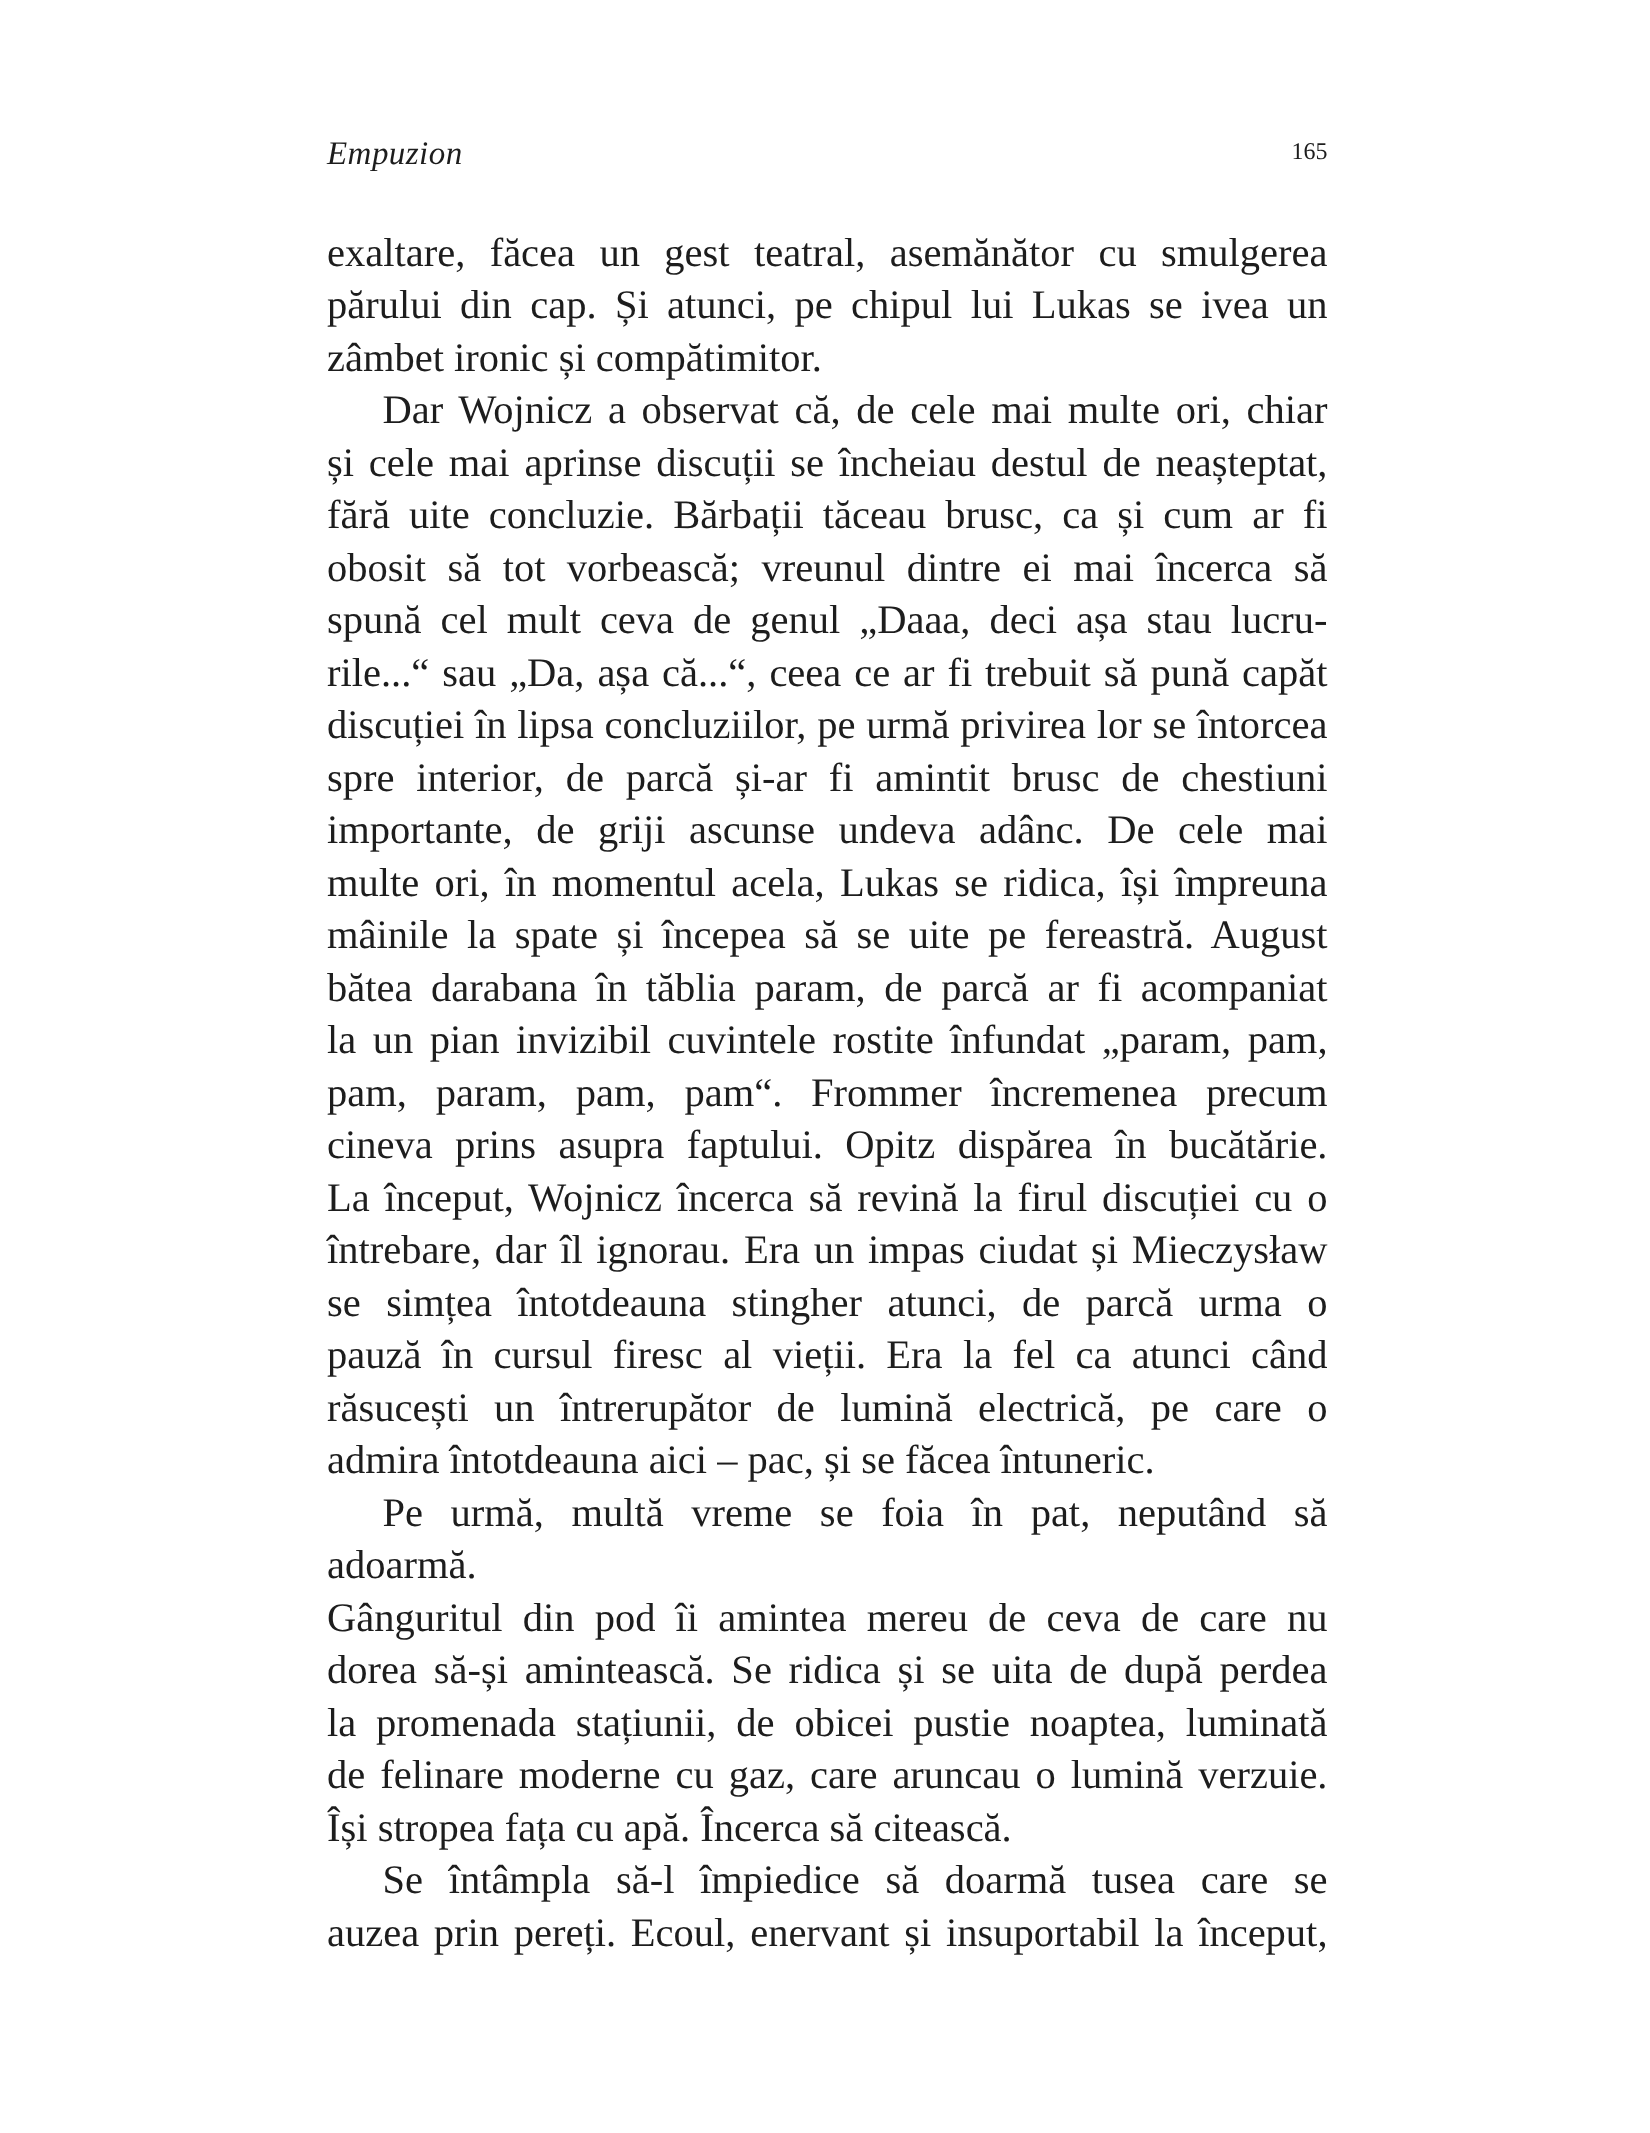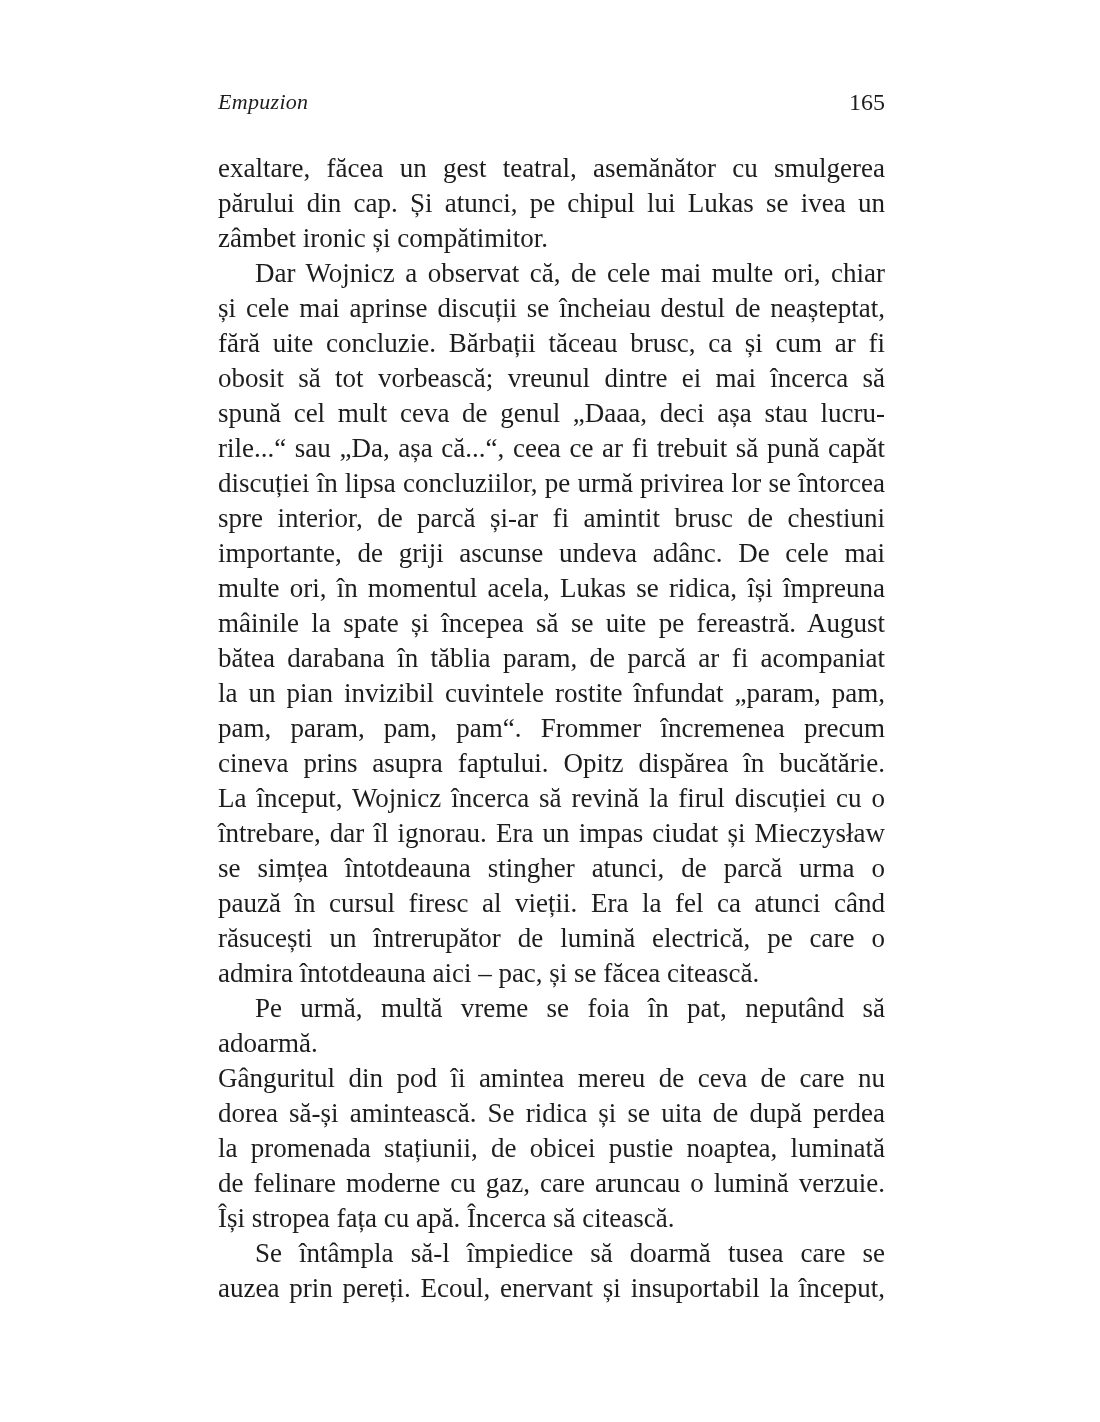--- a/index.html
+++ b/index.html
@@ -27,21 +27,21 @@
     align-items: flex-start;
     font-size: 22px;
     line-height: 28px;
   }
   .book-title {
     font-style: italic;
     letter-spacing: 0.3px;
   }
   .page-number {
     font-style: normal;
-    font-size: 24px;
+    font-size: 16px;
   }
   .text-block {
     position: absolute;
     left: 218px;
     top: 151px;
     width: 667px;
     font-size: 27px;
   }
   .para {
     margin: 0;
@@ -88,21 +88,21 @@
         <div class="line">mâinile la spate și începea să se uite pe fereastră. August</div>
         <div class="line">bătea darabana în tăblia param, de parcă ar fi acompaniat</div>
         <div class="line">la un pian invizibil cuvintele rostite înfundat „param, pam,</div>
         <div class="line">pam, param, pam, pam“. Frommer încremenea precum</div>
         <div class="line">cineva prins asupra faptului. Opitz dispărea în bucătărie.</div>
         <div class="line">La început, Wojnicz încerca să revină la firul discuției cu o</div>
         <div class="line">întrebare, dar îl ignorau. Era un impas ciudat și Mieczysław</div>
         <div class="line">se simțea întotdeauna stingher atunci, de parcă urma o</div>
         <div class="line">pauză în cursul firesc al vieții. Era la fel ca atunci când</div>
         <div class="line">răsucești un întrerupător de lumină electrică, pe care o</div>
-        <div class="line lastline">admira întotdeauna aici – pac, și se făcea citească.</div>
+        <div class="line lastline">admira întotdeauna aici – pac, și se făcea întuneric.</div>
       </div>
       <div class="para">
         <div class="line firstline">Pe urmă, multă vreme se foia în pat, neputând să adoarmă.</div>
         <div class="line">Gânguritul din pod îi amintea mereu de ceva de care nu</div>
         <div class="line">dorea să-și amintească. Se ridica și se uita de după perdea</div>
         <div class="line">la promenada stațiunii, de obicei pustie noaptea, luminată</div>
         <div class="line">de felinare moderne cu gaz, care aruncau o lumină verzuie.</div>
         <div class="line lastline">Își stropea fața cu apă. Încerca să citească.</div>
       </div>
       <div class="para">

